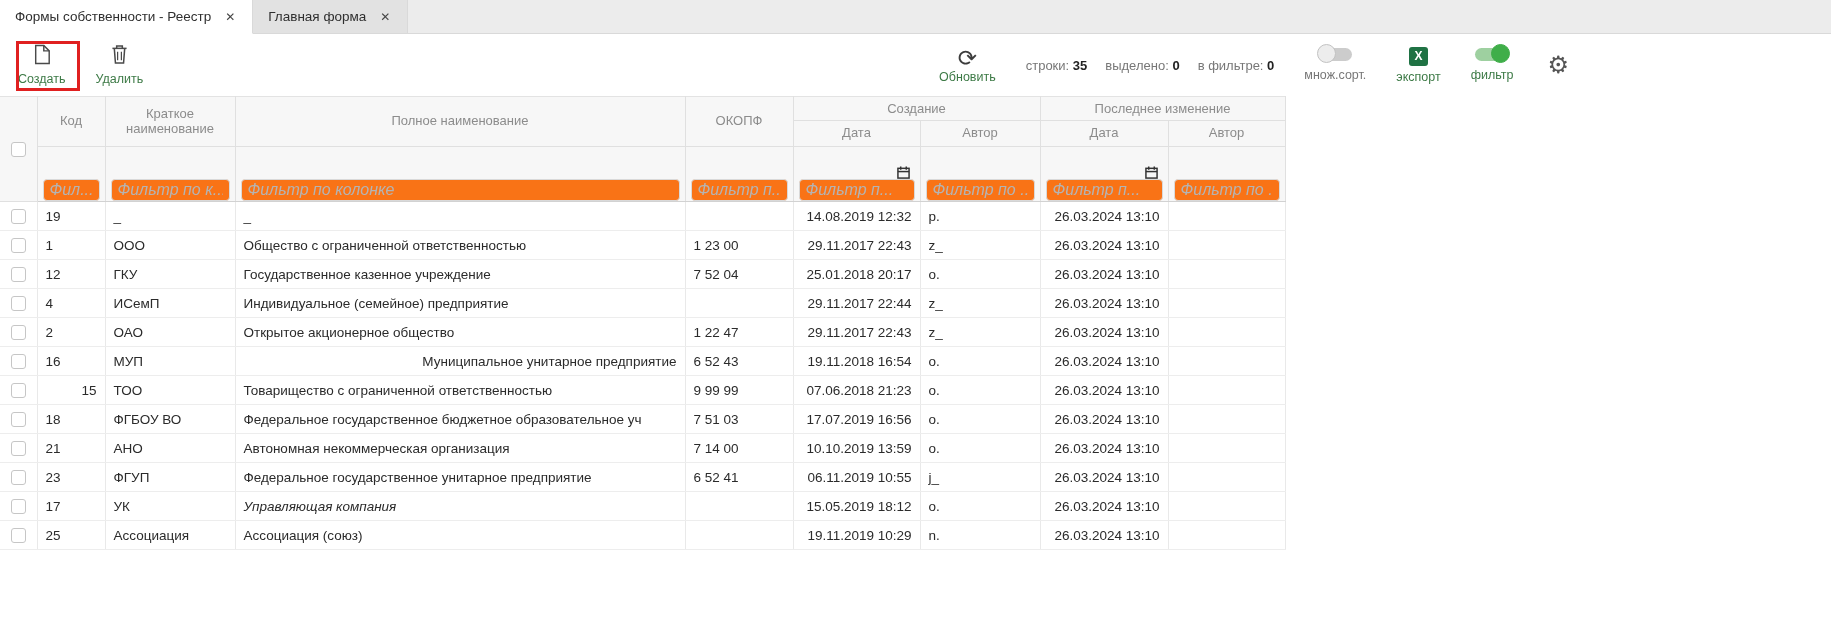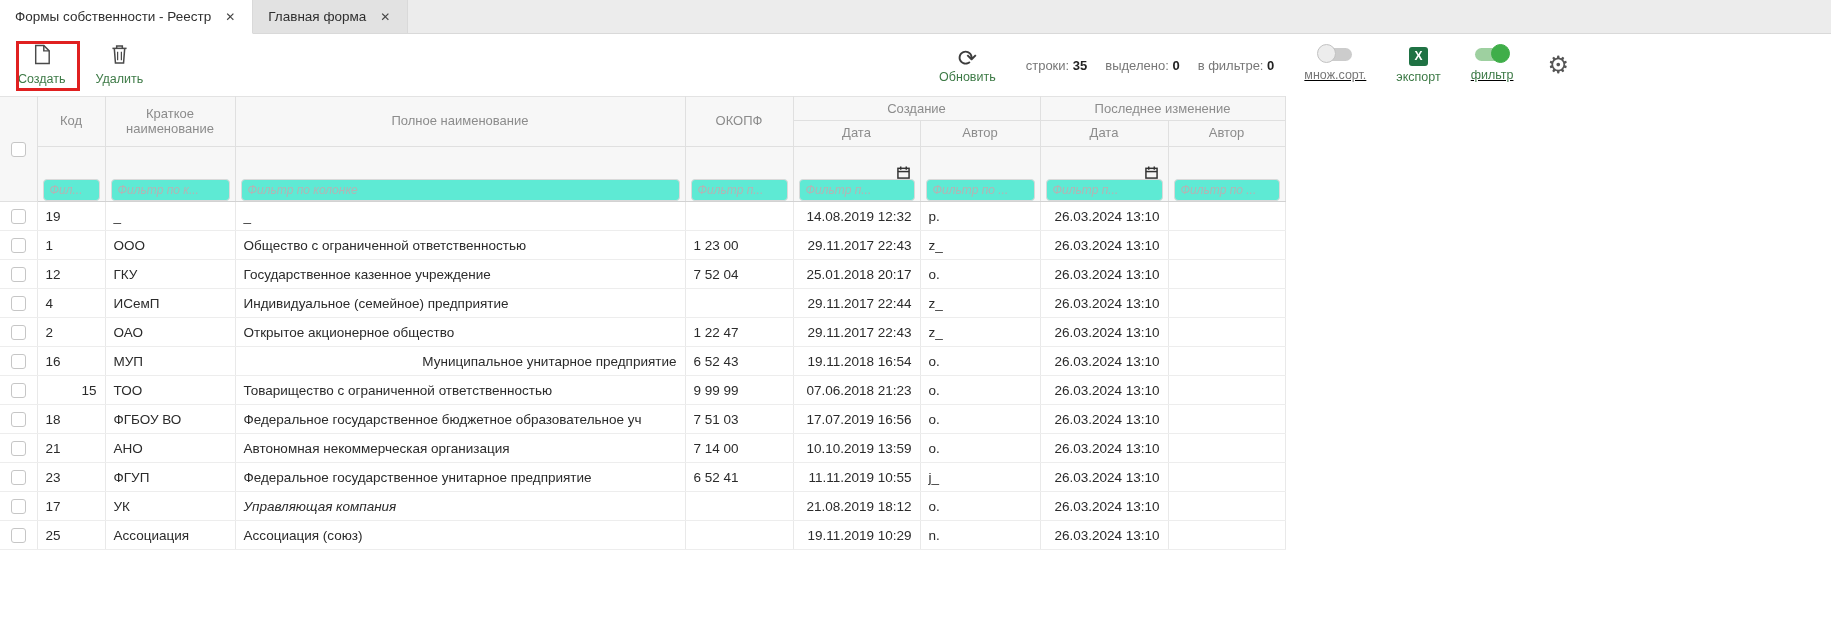--- a/index.html
+++ b/index.html
@@ -15,41 +15,41 @@
 
   
   .toolbar { display: flex; align-items: center; height: 62px; padding: 0 262px 0 18px; background: #fff; position: relative; }
   .tool-btn { display: flex; flex-direction: column; align-items: center; justify-content: center; gap: 3px; margin-right: 30px; cursor: pointer; }
   .tool-btn .lbl { font-size: 12.5px; color: #3d7a46; }
   .toolbar-right { margin-left: auto; display: flex; align-items: center; gap: 30px; }
   .refresh-btn { display: flex; flex-direction: column; align-items: center; gap: 1px; cursor: pointer; }
   .refresh-glyph { font-size: 23px; color: #3c3c3c; line-height: 22px; }
   .stats { display: flex; gap: 18px; font-size: 13px; color: #777; white-space: nowrap; }
   .stats b { color: #222; }
-  .toggle-group { display: flex; flex-direction: column; align-items: center; gap: 7px; cursor: pointer; text-decoration: underline; }
+  .toggle-group { display: flex; flex-direction: column; align-items: center; gap: 7px; cursor: pointer; }
   .toggle { width: 34px; height: 13px; border-radius: 7px; background: #cccccc; position: relative; }
   .toggle .knob { width: 19px; height: 19px; border-radius: 50%; background: #ededed; border: 1px solid #c2c2c2; position: absolute; top: -4px; left: -1px; }
   .toggle.on { background: #9ed0a0; }
   .toggle.on .knob { background: #3fae49; border-color: #3fae49; left: auto; right: -1px; }
   .toggle-label { font-size: 12.5px; color: #777; }
   .toggle-label.green { color: #3d7a46; }
   .export-group { display: flex; flex-direction: column; align-items: center; gap: 4px; cursor: pointer; }
   .excel-icon { width: 19px; height: 19px; border-radius: 3px; background: #1f7244; color: #fff; font-size: 12px; font-weight: bold; display: flex; align-items: center; justify-content: center; }
   .export-label { font-size: 12.5px; color: #3d7a46; }
   .gear { font-size: 24px; color: #555; margin-left: 4px; cursor: pointer; line-height: 24px; }
   .annotation-box { position: absolute; left: 16px; top: 7px; width: 64px; height: 50px; border: 3px solid #e02020; pointer-events: none; }
 
   
   .grid { width: 1285px; border-collapse: collapse; table-layout: fixed; border-top: 1px solid #e3e3e3; }
   .grid th { background: #f7f7f7; color: #8c8c8c; font-weight: normal; font-size: 13px; border-right: 1px solid #e0e0e0; border-bottom: 1px solid #e0e0e0; padding: 2px 4px; text-align: center; cursor: pointer; }
   .grid th.group-head { height: 24px; }
   .grid th.col-head { height: 26px; line-height: 1.15; }
   .grid th.filter-cell { height: 30px; border-bottom: 1px solid #d2d2d2; padding: 0 3px; cursor: default; }
   .filter-wrap { position: relative; display: block; margin: 0 2px; }
-  .filter-input { width: 100%; height: 22px; border: 1px solid #d9d9d9; border-radius: 4px; padding: 0 6px; font-size: 12px; font-style: italic; color: #444; background: #5eead4; outline: none; font-family: "Liberation Sans", sans-serif; margin-top: 32px; }
+  .filter-input { width: 100%; height: 22px; border: 1px solid #d9d9d9; border-radius: 4px; padding: 0 6px; font-size: 16px; font-style: italic; color: #444; background: #f97316; outline: none; font-family: "Liberation Sans", sans-serif; margin-top: 32px; }
   .filter-input::placeholder { color: #b4b4b4; font-style: italic; }
   .has-cal .filter-input { padding-right: 21px; }
   .cal-icon { position: absolute; right: 5px; top: 50%; transform: translateY(-50%); cursor: pointer; }
   .grid td { border-right: 1px solid #e9e9e9; border-bottom: 1px solid #ededed; font-size: 13.5px; color: #2b2b2b; height: 29px; padding: 0 8px; white-space: nowrap; overflow: hidden; background: #fff; }
   .cb-cell { text-align: center; padding: 0 !important; }
   .checkbox { display: inline-block; width: 15px; height: 15px; border: 1px solid #c6c6c6; border-radius: 3px; background: #fff; vertical-align: middle; cursor: pointer; }
 </style>
 </head>
 <body>
 
@@ -300,32 +300,32 @@
           <td style="text-align: left;">o.</td>
           <td style="text-align: right;">26.03.2024 13:10</td>
           <td style="text-align: left;"></td>
         </tr>
         <tr>
           <td class="cb-cell"><span class="checkbox"></span></td>
           <td style="text-align: left;">23</td>
           <td style="text-align: left;">ФГУП</td>
           <td style="text-align: left; margin-top: 24px;">Федеральное государственное унитарное предприятие</td>
           <td style="text-align: left;">6 52 41</td>
-          <td style="text-align: right;">11.11.2019 10:55</td>
+          <td style="text-align: right;">06.11.2019 10:55</td>
           <td style="text-align: left;">j_</td>
           <td style="text-align: right;">26.03.2024 13:10</td>
           <td style="text-align: left;"></td>
         </tr>
         <tr>
           <td class="cb-cell"><span class="checkbox"></span></td>
           <td style="text-align: left;">17</td>
           <td style="text-align: left;">УК</td>
           <td style="text-align: left; font-style: italic;">Управляющая компания</td>
           <td style="text-align: left;"></td>
-          <td style="text-align: right;">21.08.2019 18:12</td>
+          <td style="text-align: right;">15.05.2019 18:12</td>
           <td style="text-align: left;">o.</td>
           <td style="text-align: right;">26.03.2024 13:10</td>
           <td style="text-align: left;"></td>
         </tr>
         <tr>
           <td class="cb-cell"><span class="checkbox"></span></td>
           <td style="text-align: left;">25</td>
           <td style="text-align: left;">Ассоциация</td>
           <td style="text-align: left;">Ассоциация (союз)</td>
           <td style="text-align: left;"></td>

